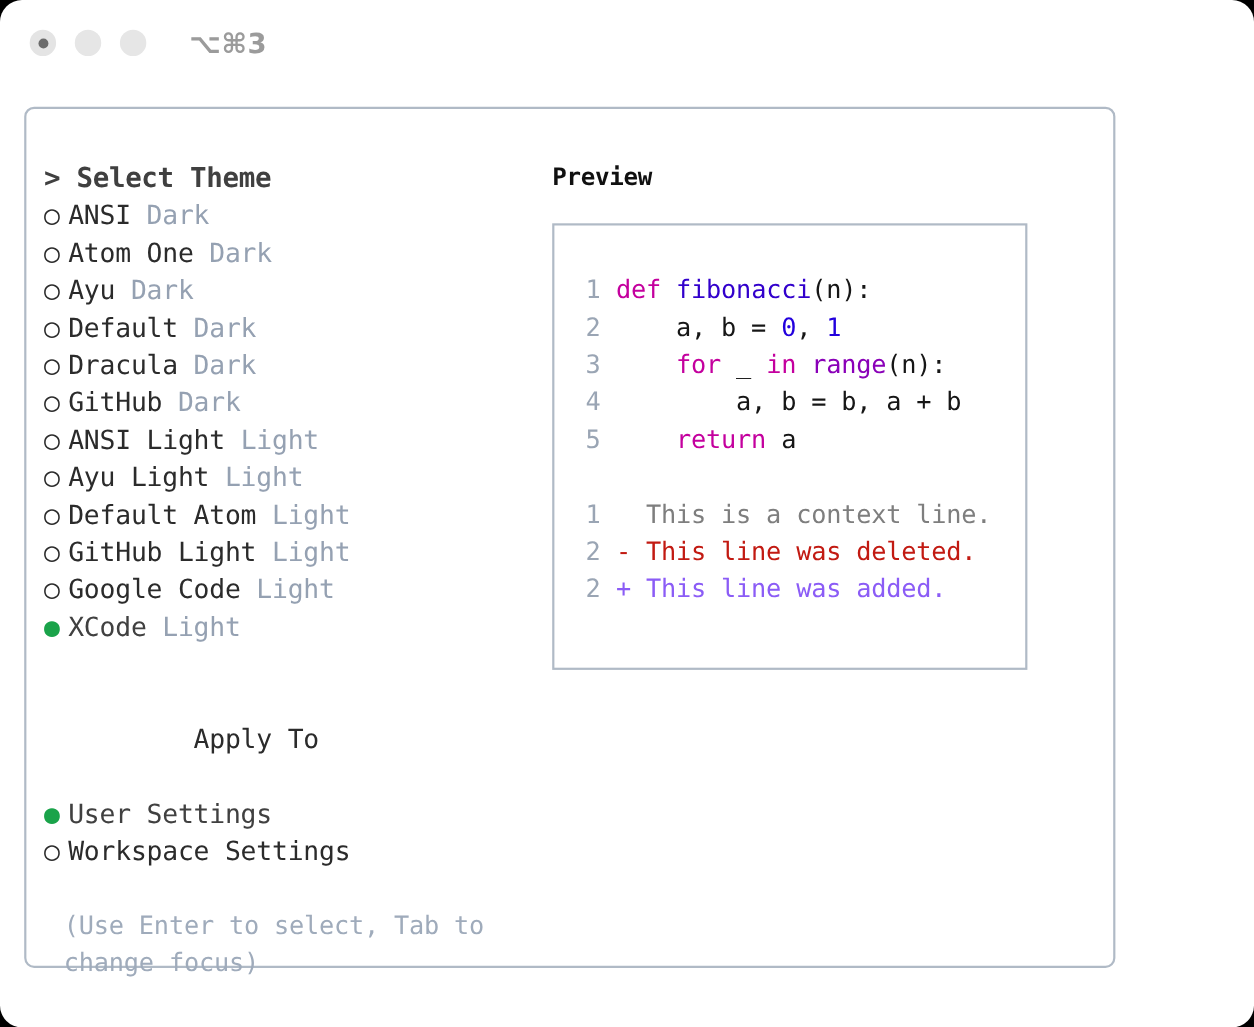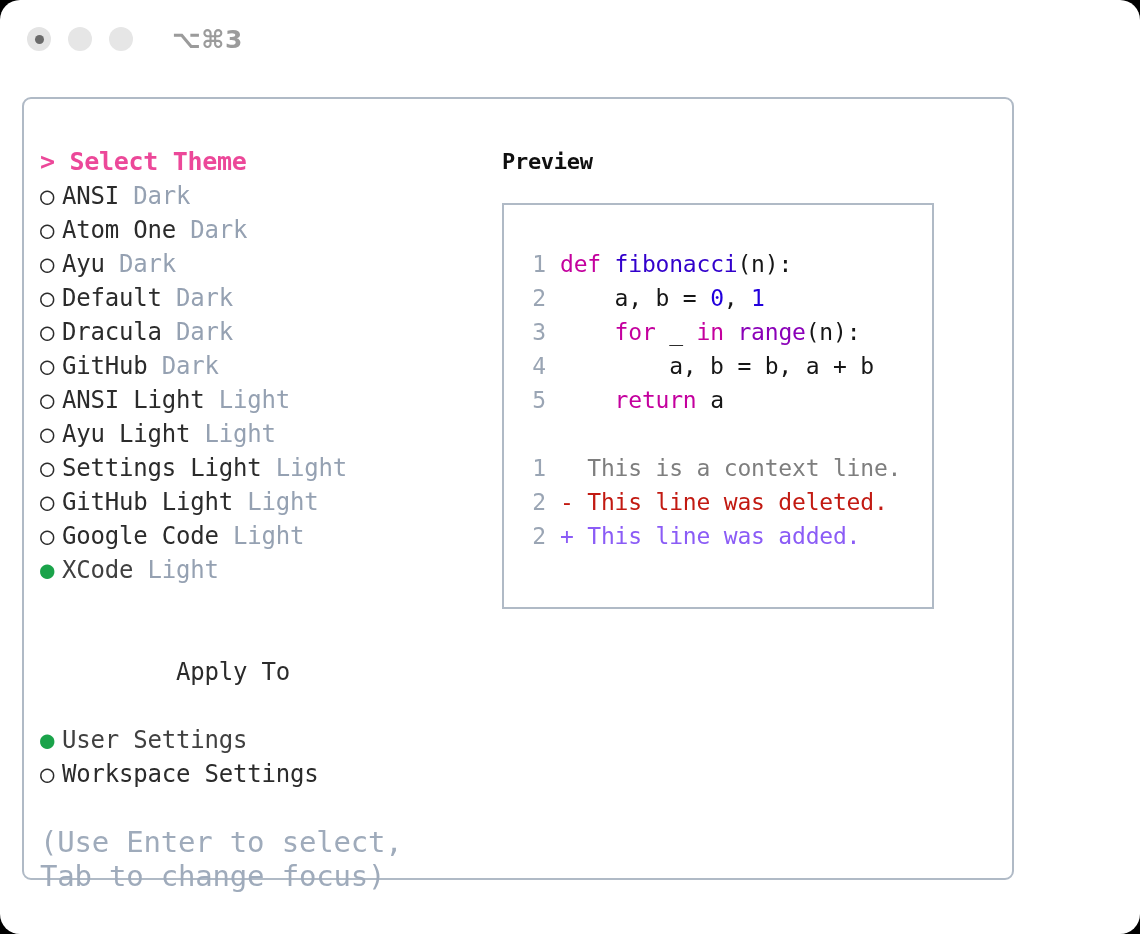--- a/index.html
+++ b/index.html
@@ -80,21 +80,21 @@
   .left-col {
     position: absolute;
     left: 16px;
     top: 46px;
     width: 460px;
   }
 
   .heading {
     font-size: 25px;
     font-weight: 700;
-    color: #ec4899;
+    color: #404040;
     line-height: 34px;
     letter-spacing: -0.3px;
     white-space: pre;
   }
 
   .opt {
     font-size: 24px;
     line-height: 34px;
     color: #2b2b2b;
     white-space: pre;
@@ -109,26 +109,27 @@
   .opt.selected .opt-label { color: #404040; text-align: right; }
   .opt .badge {
     color: #95a1b2;
   }
   .opt.nobullet .bullet { color: transparent; }
 
   .group-gap { height: 34px; }
 
   .hint {
     margin-top: 34px;
-    font-size: 29px;
+    font-size: 23px;
     line-height: 34px;
     color: #9fabbb;
     letter-spacing: -0.2px;
     max-width: 420px;
     white-space: pre-wrap;
+    margin-left: 18px;
   }
 
   
   .right-col {
     position: absolute;
     left: 478px;
     top: 46px;
     width: 500px;
   }
 
@@ -197,21 +198,21 @@
 
       <div id="theme-list">
           <div class="opt"><span class="bullet">○</span><span class="opt-label">ANSI</span><span> </span><span class="badge">Dark</span></div>
           <div class="opt"><span class="bullet">○</span><span class="opt-label">Atom One</span><span> </span><span class="badge">Dark</span></div>
           <div class="opt"><span class="bullet">○</span><span class="opt-label">Ayu</span><span> </span><span class="badge">Dark</span></div>
           <div class="opt"><span class="bullet">○</span><span class="opt-label">Default</span><span> </span><span class="badge">Dark</span></div>
           <div class="opt"><span class="bullet">○</span><span class="opt-label">Dracula</span><span> </span><span class="badge">Dark</span></div>
           <div class="opt"><span class="bullet">○</span><span class="opt-label">GitHub</span><span> </span><span class="badge">Dark</span></div>
           <div class="opt"><span class="bullet">○</span><span class="opt-label">ANSI Light</span><span> </span><span class="badge">Light</span></div>
           <div class="opt"><span class="bullet">○</span><span class="opt-label">Ayu Light</span><span> </span><span class="badge">Light</span></div>
-          <div class="opt"><span class="bullet">○</span><span class="opt-label">Settings Light</span><span> </span><span class="badge">Light</span></div>
+          <div class="opt"><span class="bullet">○</span><span class="opt-label">Default Atom</span><span> </span><span class="badge">Light</span></div>
           <div class="opt"><span class="bullet">○</span><span class="opt-label">GitHub Light</span><span> </span><span class="badge">Light</span></div>
           <div class="opt"><span class="bullet">○</span><span class="opt-label">Google Code</span><span> </span><span class="badge">Light</span></div>
           <div class="opt selected"><span class="bullet">●</span><span class="opt-label">XCode</span><span> </span><span class="badge">Light</span></div>
         </div>
 
       <div class="group-gap"></div>
 
       <div class="opt nobullet">
         <span class="bullet">○</span><span class="opt-label">Apply To</span>
       </div>

